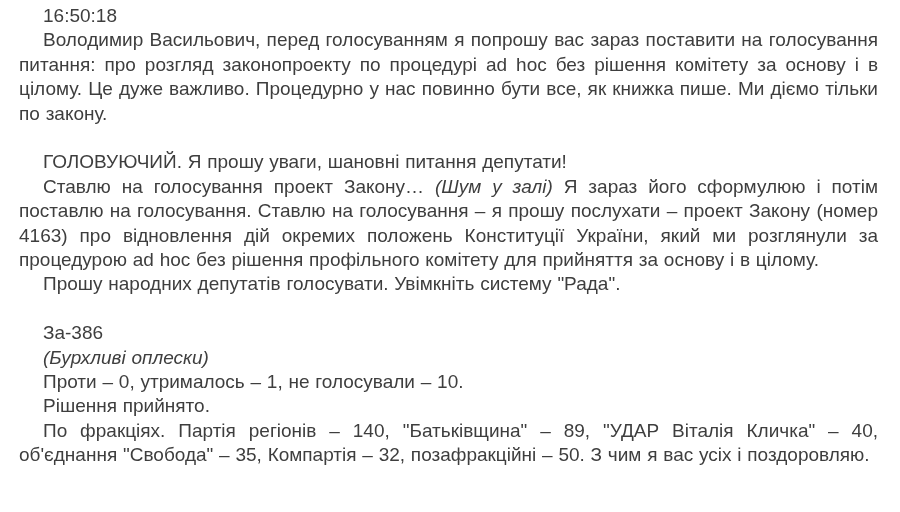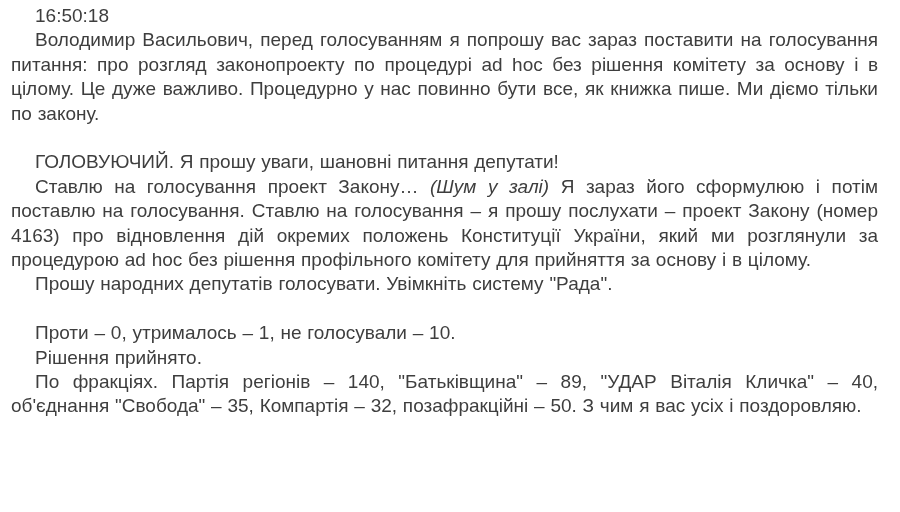--- a/index.html
+++ b/index.html
@@ -10,21 +10,21 @@
   body {
     width: 900px;
     height: 512px;
     overflow: hidden;
     font-family: "Liberation Sans", sans-serif;
   }
   .page {
     box-sizing: border-box;
     width: 900px;
     height: 512px;
-    padding: 4px 22px 0 11px;
+    padding: 4px 22px 0 19px;
     background: #ffffff;
     border-radius: 20px;
   }
   p.para {
     margin: 0;
     text-indent: 24px;
     text-align: justify;
     font-size: 19px;
     line-height: 24.4px;
     color: #3e3e3e;
@@ -40,16 +40,18 @@
 <body>
 
 <div class="page" style="color: rgb(62, 62, 62);">
     <p class="para"><span class="seg">16:50:18</span></p>
     <p class="para"><span class="seg">Володимир Васильович, перед голосуванням я попрошу вас зараз поставити на голосування питання: про розгляд законопроекту по процедурі ad hoc без рішення комітету за основу і в цілому. Це дуже важливо. Процедурно у нас повинно бути все, як книжка пише. Ми діємо тільки по закону.</span></p>
     <div class="blank-line"></div>
     <p class="para"><span class="seg">ГОЛОВУЮЧИЙ. Я прошу уваги, шановні питання депутати!</span></p>
     <p class="para"><span class="seg">Ставлю на голосування проект Закону… </span><span class="seg italic">(Шум у залі)</span><span class="seg"> Я зараз його сформулюю і потім поставлю на голосування. Ставлю на голосування – я прошу послухати – проект Закону (номер 4163) про відновлення дій окремих положень Конституції України, який ми розглянули за процедурою ad hoc без рішення профільного комітету для прийняття за основу і в цілому.</span></p>
     <p class="para"><span class="seg">Прошу народних депутатів голосувати. Увімкніть систему "Рада".</span></p>
     <div class="blank-line"></div>
+    <p class="para"><span class="seg">За-386</span></p>
+    <p class="para"><span class="seg italic">(Бурхливі оплески)</span></p>
     <p class="para"><span class="seg">Проти – 0, утрималось – 1, не голосували – 10.</span></p>
     <p class="para"><span class="seg">Рішення прийнято.</span></p>
     <p class="para"><span class="seg">По фракціях. Партія регіонів – 140, "Батьківщина" – 89, "УДАР Віталія Кличка" – 40, об'єднання "Свобода" – 35, Компартія – 32, позафракційні – 50. З чим я вас усіх і поздоровляю.</span></p>
   </div>
 
 </body></html>

